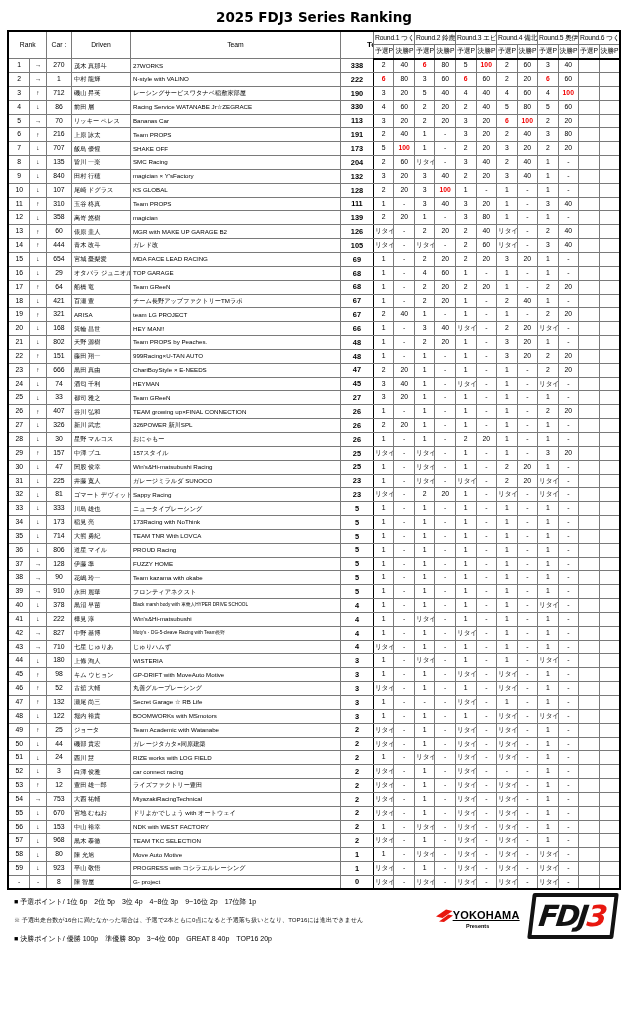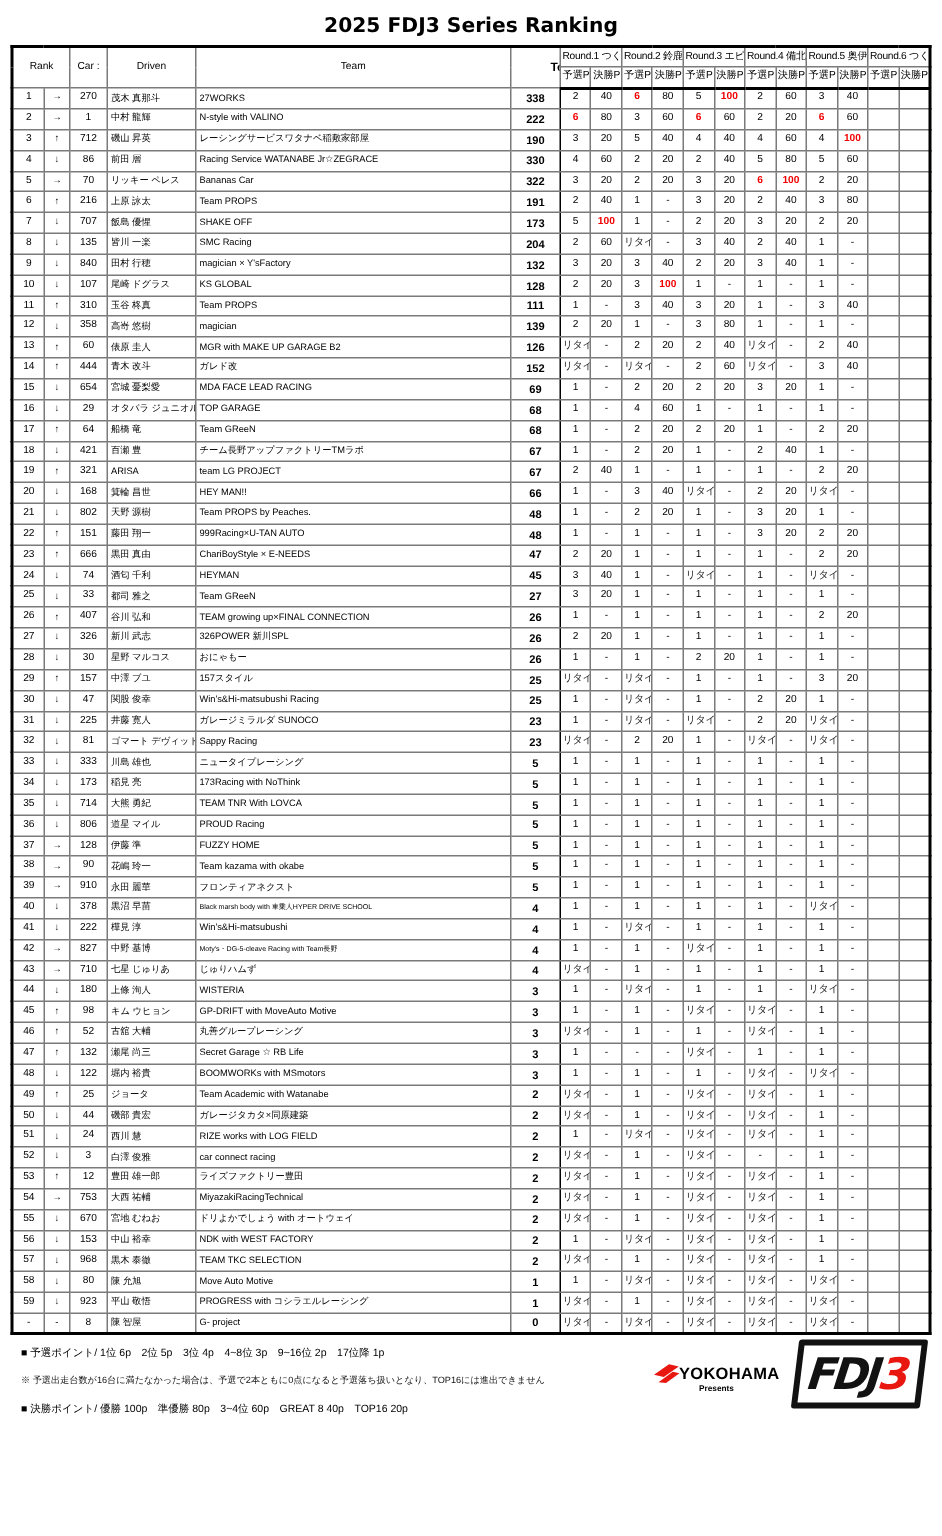--- a/index.html
+++ b/index.html
@@ -33,21 +33,21 @@
   td.c-total { font-weight:bold; font-size:7.4px;
     border-left:1.5px solid #000; border-right:1.5px solid #000;margin-top:43px; }
   td.c-trend { font-size:6.4px; }
   .red { color:var(--points-red); font-weight:bold; }
   .retire { font-size:4.1px; letter-spacing:-0.3px; color:#222; }
   .bottom { position:relative; margin:7px 12px 0 14px; height:70px; }
   .fnote { font-size:7px; margin-bottom:9px; white-space:nowrap; }
   .fnote.small { font-size:6.1px; color:#111; }
   .logos { position:absolute; right:0; top:-4px; display:flex; align-items:flex-start; }
   .yokohama { display:flex; flex-direction:column; align-items:center; margin:16px 10px 0 0; }
-  .yok-row { display:flex; align-items:flex-end; }
+  .yok-row { display:flex; align-items:flex-start;text-decoration:underline; }
   .yok-text { font-weight:bold; font-size:11px; letter-spacing:0.2px; }
   .presents { font-size:5.5px; font-weight:bold; margin-top:1px; }
   .fdj3-box {
     border:4px solid #121212; background:#fff; height:46px; min-width:82px;
     display:flex; align-items:center; justify-content:center;
     transform:skewX(-7deg); padding:0 5px; border-radius:2px;
   }
   .fdj3-box .fdj {
     font-family:"DejaVu Sans", sans-serif; font-weight:900; font-style:italic;
     font-size:29px; letter-spacing:-2.5px; color:#121212; line-height:1;
@@ -185,21 +185,21 @@
           <td class="c-result">60</td>
           <td class="c-result"></td>
           <td class="c-result"></td>
         </tr>
         <tr>
           <td class="c-rank">5</td>
           <td class="c-trend">→</td>
           <td class="c-car">70</td>
           <td class="c-driver">リッキー ペレス</td>
           <td class="c-team">Bananas Car</td>
-          <td class="c-total">322</td>
+          <td class="c-total">113</td>
           <td class="c-result">3</td>
           <td class="c-result">20</td>
           <td class="c-result">2</td>
           <td class="c-result">20</td>
           <td class="c-result">3</td>
           <td class="c-result">20</td>
           <td class="c-result red">6</td>
           <td class="c-result red">100</td>
           <td class="c-result">2</td>
           <td class="c-result">20</td>
@@ -365,21 +365,21 @@
           <td class="c-result">40</td>
           <td class="c-result"></td>
           <td class="c-result"></td>
         </tr>
         <tr>
           <td class="c-rank">14</td>
           <td class="c-trend">↑</td>
           <td class="c-car">444</td>
           <td class="c-driver">青木 改斗</td>
           <td class="c-team">ガレド改</td>
-          <td class="c-total">152</td>
+          <td class="c-total">105</td>
           <td class="c-result retire">リタイヤ</td>
           <td class="c-result">-</td>
           <td class="c-result retire">リタイヤ</td>
           <td class="c-result">-</td>
           <td class="c-result">2</td>
           <td class="c-result">60</td>
           <td class="c-result retire">リタイヤ</td>
           <td class="c-result">-</td>
           <td class="c-result">3</td>
           <td class="c-result">40</td>

